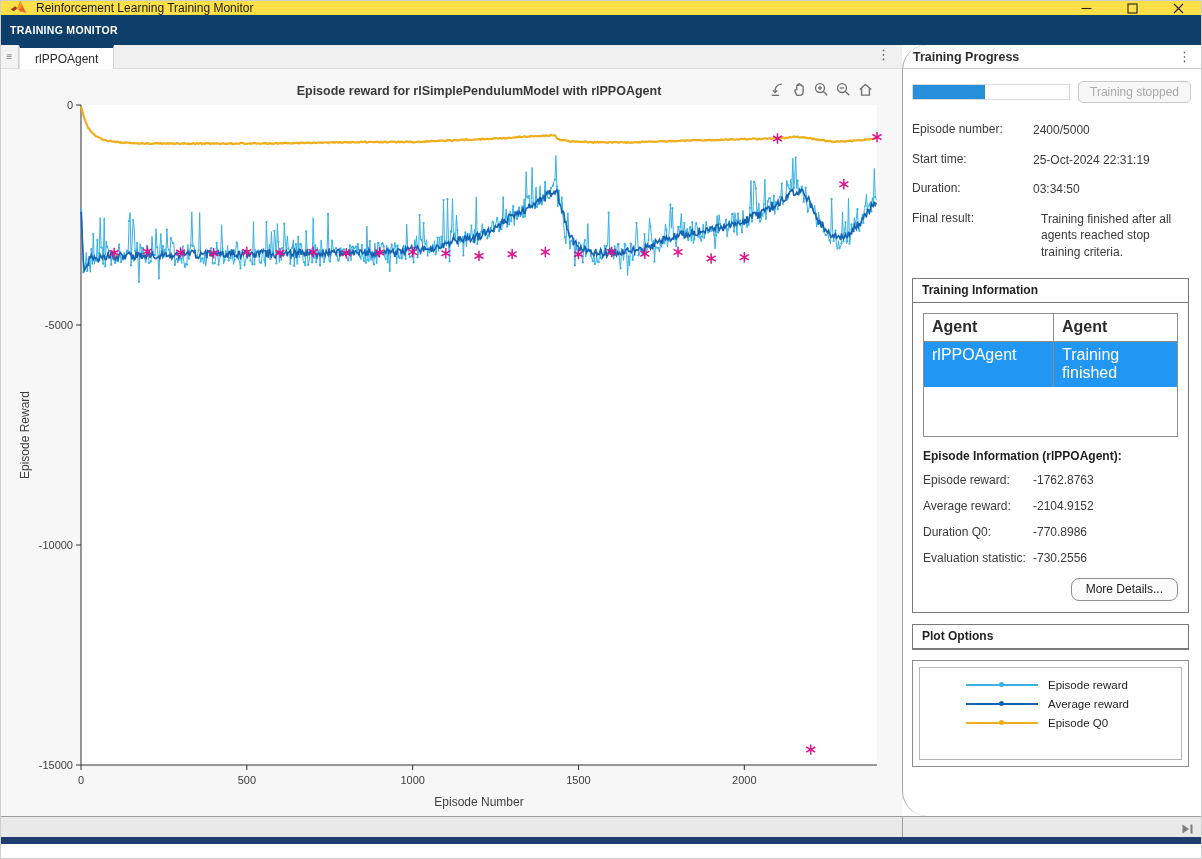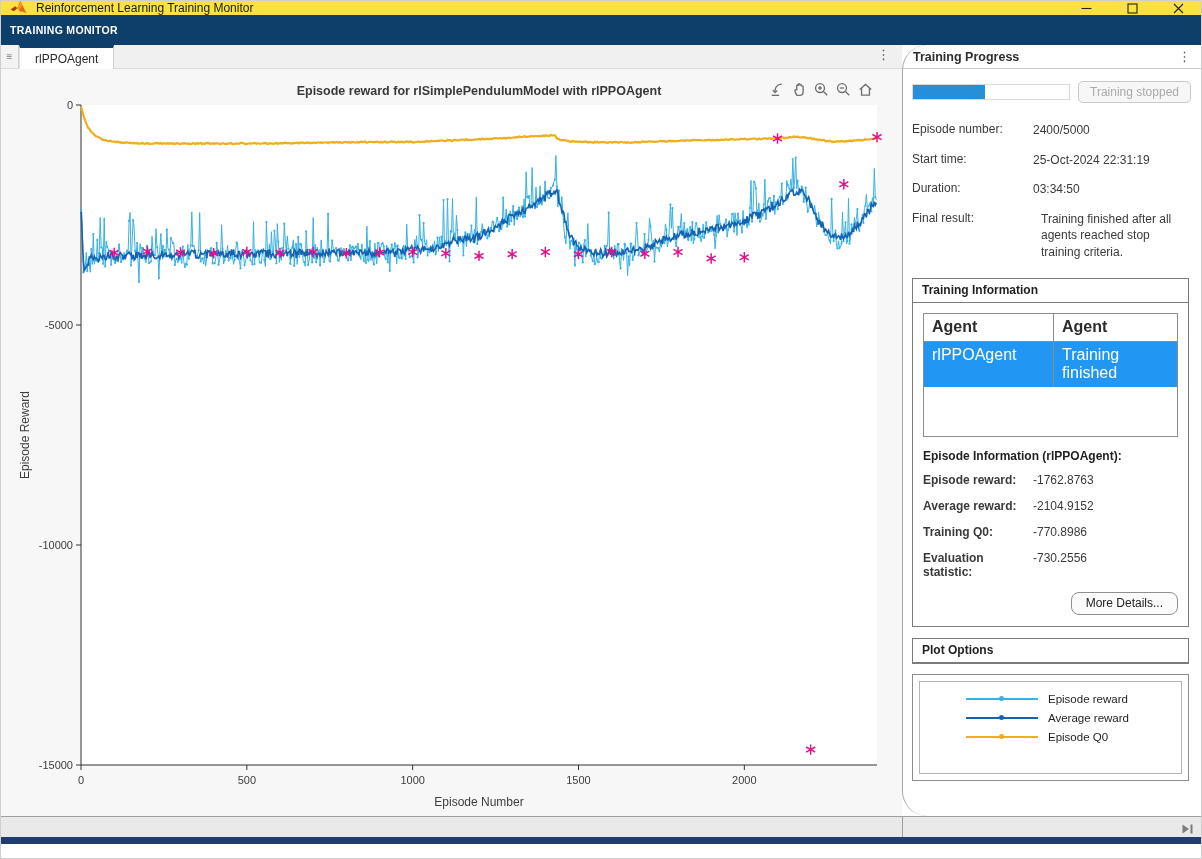--- a/index.html
+++ b/index.html
@@ -56,21 +56,21 @@
   .ti-table { border:1px solid #8c8c8c; font-size:16px; color:#2c2c2c; }
   .ti-row { display:flex; }
   .ti-head { font-weight:bold; border-bottom:1px solid #8c8c8c; background:#fff; }
   .ti-c1 { width:130px; padding:4px 8px 5px; border-right:1px solid #8c8c8c; }
   .ti-c2 { flex:1; padding:4px 8px 5px; }
   .ti-row.selected { background:#2196F3; color:#fff; }
   .ti-filler { height:49px; background:#fff; }
 
   .ei-title { font-weight:bold; font-size:12px; margin:12px 0 5px; color:#1f1f1f; }
   .ei-row { display:flex; padding:5px 0 7px; font-size:12px; color:#3a3a3a; }
-  .ei-label { width:110px; flex:none;font-weight:bold; }
+  .ei-label { width:110px; flex:none; }
   .more-row { text-align:right; margin-top:6px; }
   .more-btn { font-size:12px; padding:3px 14px 4px; border:1px solid #8f8f8f; background:#fbfbfb; border-radius:8px; color:#222; font-family:"Liberation Sans",sans-serif; }
 
   .cb-row { display:flex; align-items:center; margin:10px 0 15px; font-size:12px; color:#2c2c2c; }
   .cb-row:last-child { margin-bottom:4px; }
   .checkbox { width:14px; height:14px; border:1.5px solid #3c3c3c; background:#fff; margin-right:7px; position:relative; flex:none; }
   .checkbox.checked::after { content:"\2713"; position:absolute; left:0px; top:-4px; font-size:15px; font-weight:bold; color:#111; }
   .n-input { margin-left:auto; width:106px; height:20px; border:1px solid #c4c4c4; background:#fcfcfc; color:#a9a9a9; font-size:12px; text-align:right; padding:0 8px; font-family:"Liberation Sans",sans-serif; }
 
   .legend-outer { margin:10px 12px 0 9px; border:1px solid #8c8c8c; height:107px; padding:6px; background:#fff; }
@@ -823,21 +823,21 @@
             <div class="ei-title">Episode Information (rlPPOAgent):</div>
             <div class="ei-row">
               <span class="ei-label">Episode reward:</span>
               <span>-1762.8763</span>
             </div>
             <div class="ei-row">
               <span class="ei-label">Average reward:</span>
               <span>-2104.9152</span>
             </div>
             <div class="ei-row">
-              <span class="ei-label">Training Q0:</span>
+              <span class="ei-label">Duration Q0:</span>
               <span>-770.8986</span>
             </div>
             <div class="ei-row">
               <span class="ei-label">Evaluation statistic:</span>
               <span>-730.2556</span>
             </div>
             <div class="more-row">
               <button class="more-btn">More Details...</button>
             </div>
           </div>

